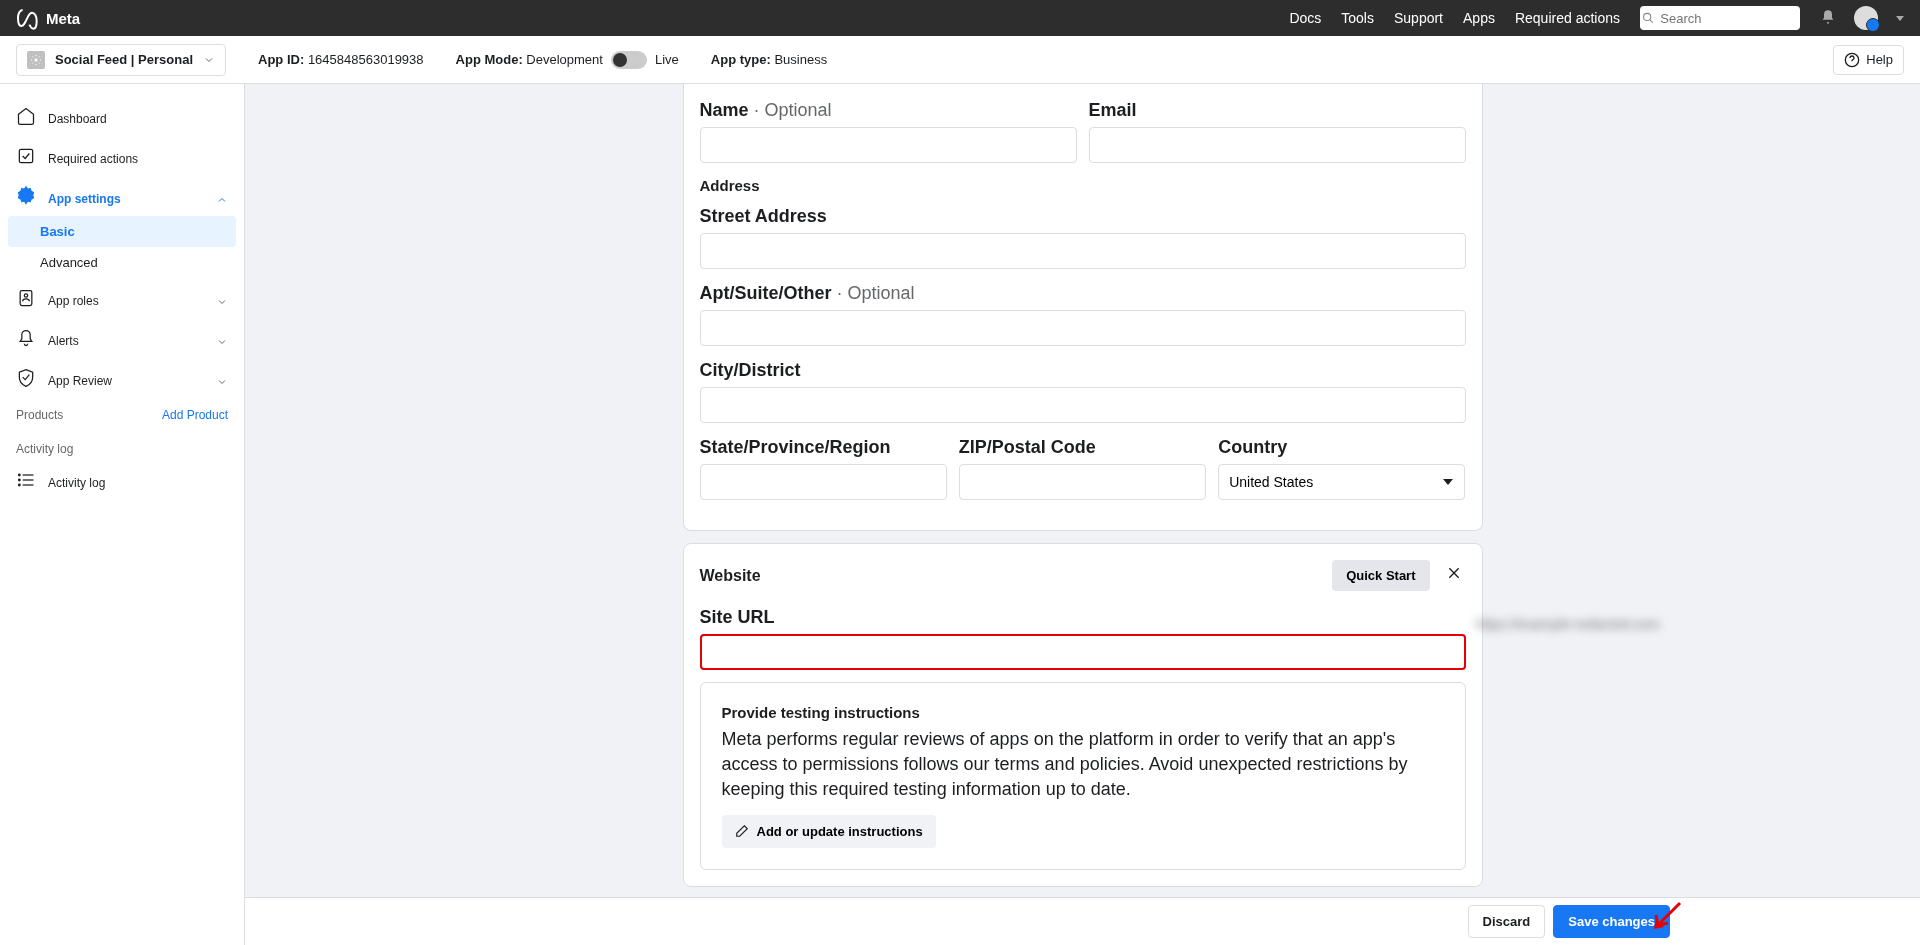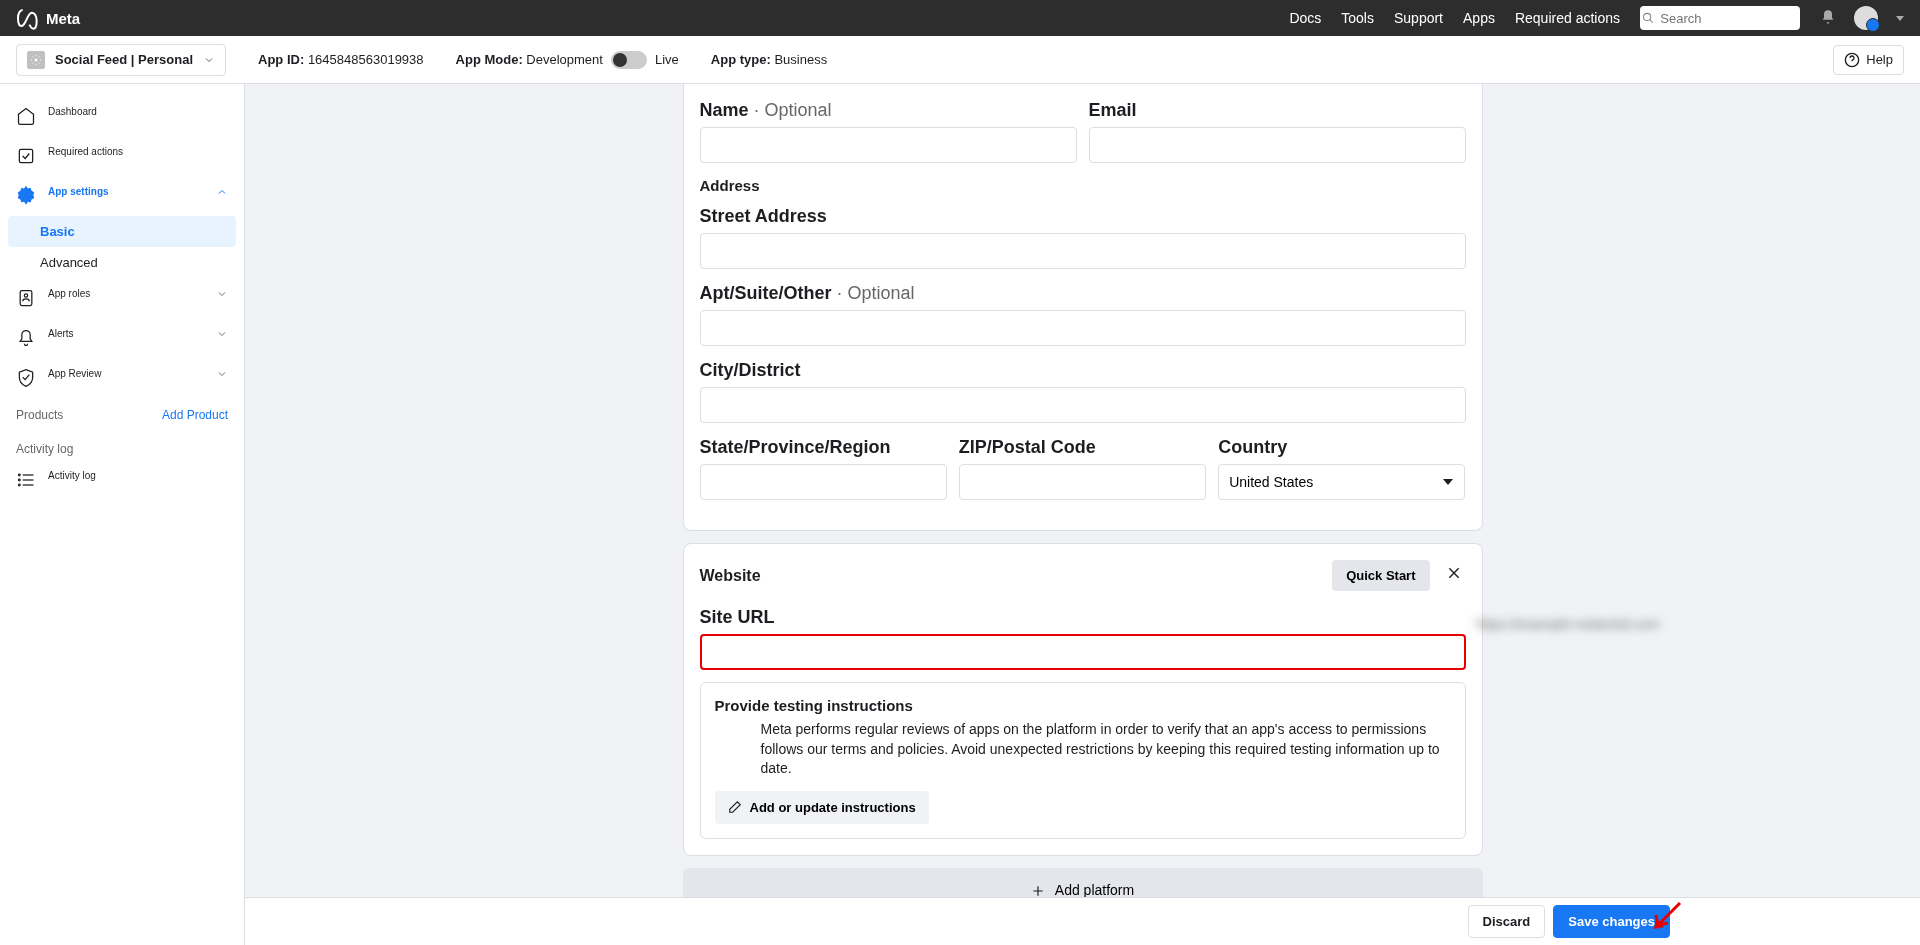--- a/index.html
+++ b/index.html
@@ -199,25 +199,25 @@
 }
 .sidebar {
   width: 245px;
   border-right: 1px solid #dadde1;
   background: #fff;
   flex-shrink: 0;
   padding-top: 12px;
 }
 .sidebar-item {
   display: flex;
-  align-items: flex-start;
+  align-items: flex-end;
   gap: 12px;
   padding: 10px 16px;
   cursor: pointer;
-  font-size: 10px;
+  font-size: 12px;
   color: #1c1e21;
 }
 .sidebar-item.active {
   color: #1877f2;
   font-weight: 600;
 }
 .sidebar-item.active svg {
   fill: #1877f2;
 }
 .sidebar-item svg {
@@ -359,34 +359,33 @@
   cursor: pointer;
   font-size: 18px;
   padding: 4px;
 }
 .highlighted-input {
   border: 2.5px solid #e60000 !important;
 }
 .boxed-section {
   border: 1px solid #dadde1;
   border-radius: 6px;
-  padding: 14px;
+  padding: 21px;
   margin-top: 12px;
 }
 .boxed-section-title {
   font-size: 15px;
   font-weight: 700;
   margin-bottom: 6px;
 }
 .boxed-section-desc {
-  font-size: 14px;
+  font-size: 18px;
   color: #1c1e21;
   line-height: 1.4;
   margin-bottom: 12px;
-  margin-left: 46px;
 }
 .instructions-btn {
   display: inline-flex;
   align-items: center;
   gap: 8px;
   background: #f0f2f5;
   border: 1px solid transparent;
   border-radius: 4px;
   padding: 8px 12px;
   font-size: 13px;

